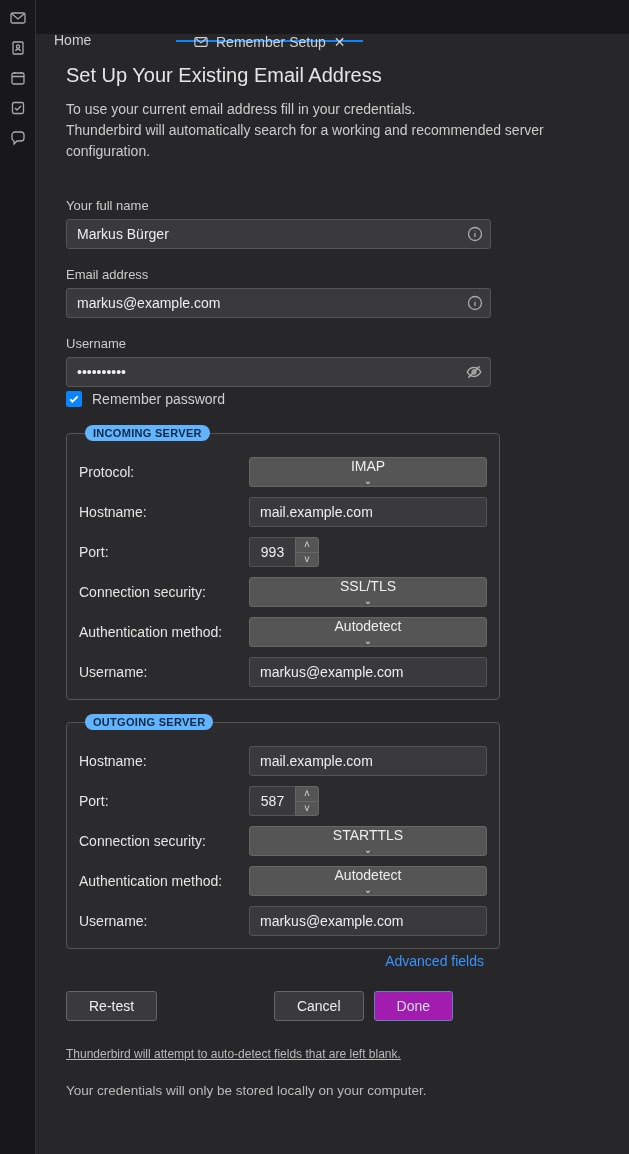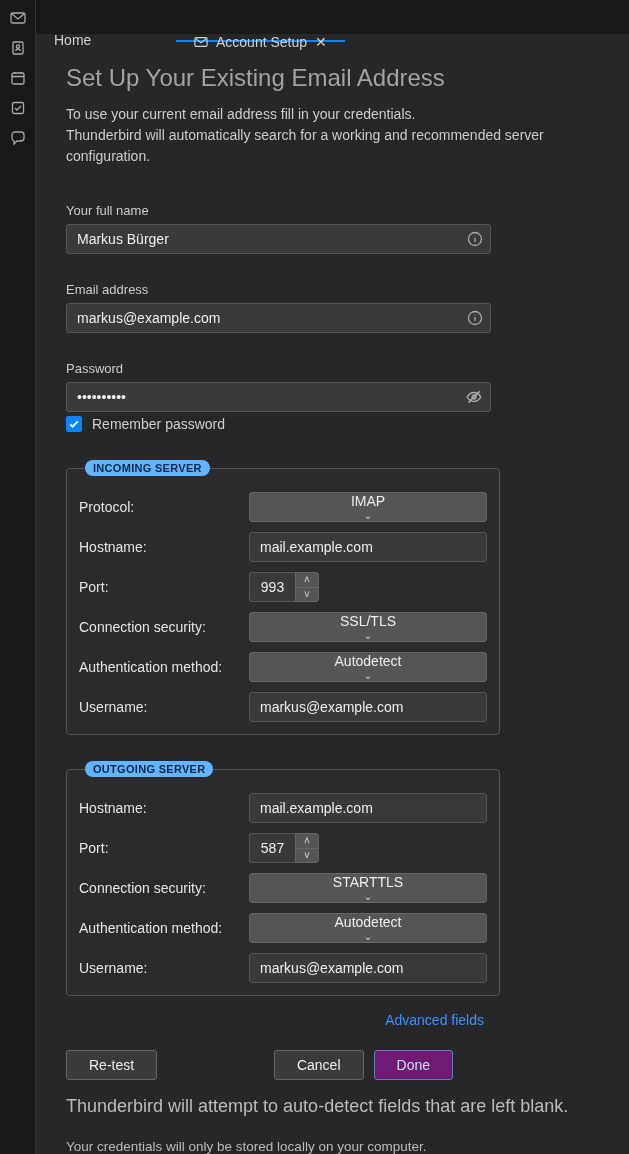--- a/index.html
+++ b/index.html
@@ -65,27 +65,27 @@
     font-size: 14px;
     cursor: pointer;
   }
   .content {
     flex: 1;
     background: #27272a;
     padding: 30px 30px 30px 30px;
     overflow: auto;
   }
   h1 {
-    font-size: 24px;
+    font-size: 20px;
     font-weight: 400;
-    color: #a3a3a3;
+    color: #e5e5e5;
     margin-bottom: 12px;
   }
   .subtitle { color: #ccc; line-height: 1.5; margin-bottom: 36px; white-space: pre-line; }
-  .field-group { margin-bottom: 28px; }
+  .field-group { margin-bottom: 18px; }
   .field-label { display:block; color:#ccc; margin-bottom: 6px; font-size: 13px;}
   .text-input {
     width: 425px;
     height: 30px;
     background: #3a3a3d;
     border: 1px solid #555;
     border-radius: 3px;
     color: #eee;
     padding: 0 34px 0 10px;
     font-size: 14px;
@@ -108,21 +108,21 @@
     border-radius: 2px;
     display:flex;align-items:center;justify-content:center;
     color: white;
     cursor: pointer;
   }
   .section-title { font-weight: 600; color: #e8e8e8; margin: 28px 0 14px; font-size:14px;}
   fieldset {
     border: 1px solid #555;
     border-radius: 4px;
     padding: 16px 12px 12px;
-    margin-bottom: 26px;
+    margin-bottom: 14px;
     background: #3a3a3d33;
     position: relative;
   }
   legend.badge {
     background: #63b4ff;
     color: #0b2a45;
     font-size: 11px;
     font-weight: 600;
     padding: 2px 8px;
     border-radius: 9px;
@@ -184,22 +184,22 @@
   .btn {
     height: 30px;
     padding: 0 22px;
     border-radius: 3px;
     border: 1px solid #666;
     background: #3a3a3d;
     color:#eee;
     cursor:pointer;
     font-size:14px;
   }
-  .btn.primary-muted { background:#701a75; border-color:#6085b3; color:#cddff3;}
-  .hint { color:#bbb; margin-top:16px; font-size:18px;}
+  .btn.primary-muted { background:#a21caf; border-color:#6085b3; color:#cddff3;}
+  .hint { color:#bbb; margin-top:26px; font-size:12px;text-decoration:underline;}
   .hint2 { color:#bbb; margin-top:22px; font-size:13.5px;}
   svg{display:block;}
   input{outline:none;}
   input::placeholder{color:#999;}
 </style>
 </head>
 <body>
 
 <div class="sidebar">
   <span class="icon">
@@ -239,21 +239,21 @@
     <div class="tab">
       <span>Home</span>
     </div>
     <div class="tab active">
       <span>
         <svg width="14" height="14" viewBox="0 0 16 16" fill="none" stroke="currentColor" stroke-width="1.3">
             <rect x="1" y="3" width="14" height="10" rx="1.5"></rect>
             <path d="M2 4l6 5 6-5"></path>
           </svg>
       </span>
-      <span>Account Setup</span>
+      <span>Remember Setup</span>
       <span class="tab-close">✕</span>
     </div>
   </div>
 
   <div class="content">
     <h1>Set Up Your Existing Email Address</h1>
     <div class="subtitle">To use your current email address fill in your credentials.
 Thunderbird will automatically search for a working and recommended server configuration.</div>
 
     <div class="field-group">
@@ -276,21 +276,21 @@
         <span class="input-icon">
           <svg width="16" height="16" viewBox="0 0 16 16" fill="none" stroke="currentColor" stroke-width="1.3">
               <circle cx="8" cy="8" r="6.5"></circle>
               <path d="M8 7v4M8 4.8v.4"></path>
             </svg>
         </span>
       </div>
     </div>
 
     <div class="field-group">
-      <label class="field-label">Password</label>
+      <label class="field-label">Username</label>
       <div class="input-wrap">
         <input class="text-input" value="••••••••••" style="">
         <span class="input-icon clickable">
           <svg width="18" height="18" viewBox="0 0 16 16" fill="none" stroke="currentColor" stroke-width="1.3">
               <path d="M2 8s2.2-4 6-4 6 4 6 4-2.2 4-6 4-6-4-6-4z"></path>
               <circle cx="8" cy="8" r="1.7"></circle>
               <path d="M3 13L13 3"></path>
             </svg>
         </span>
       </div>

